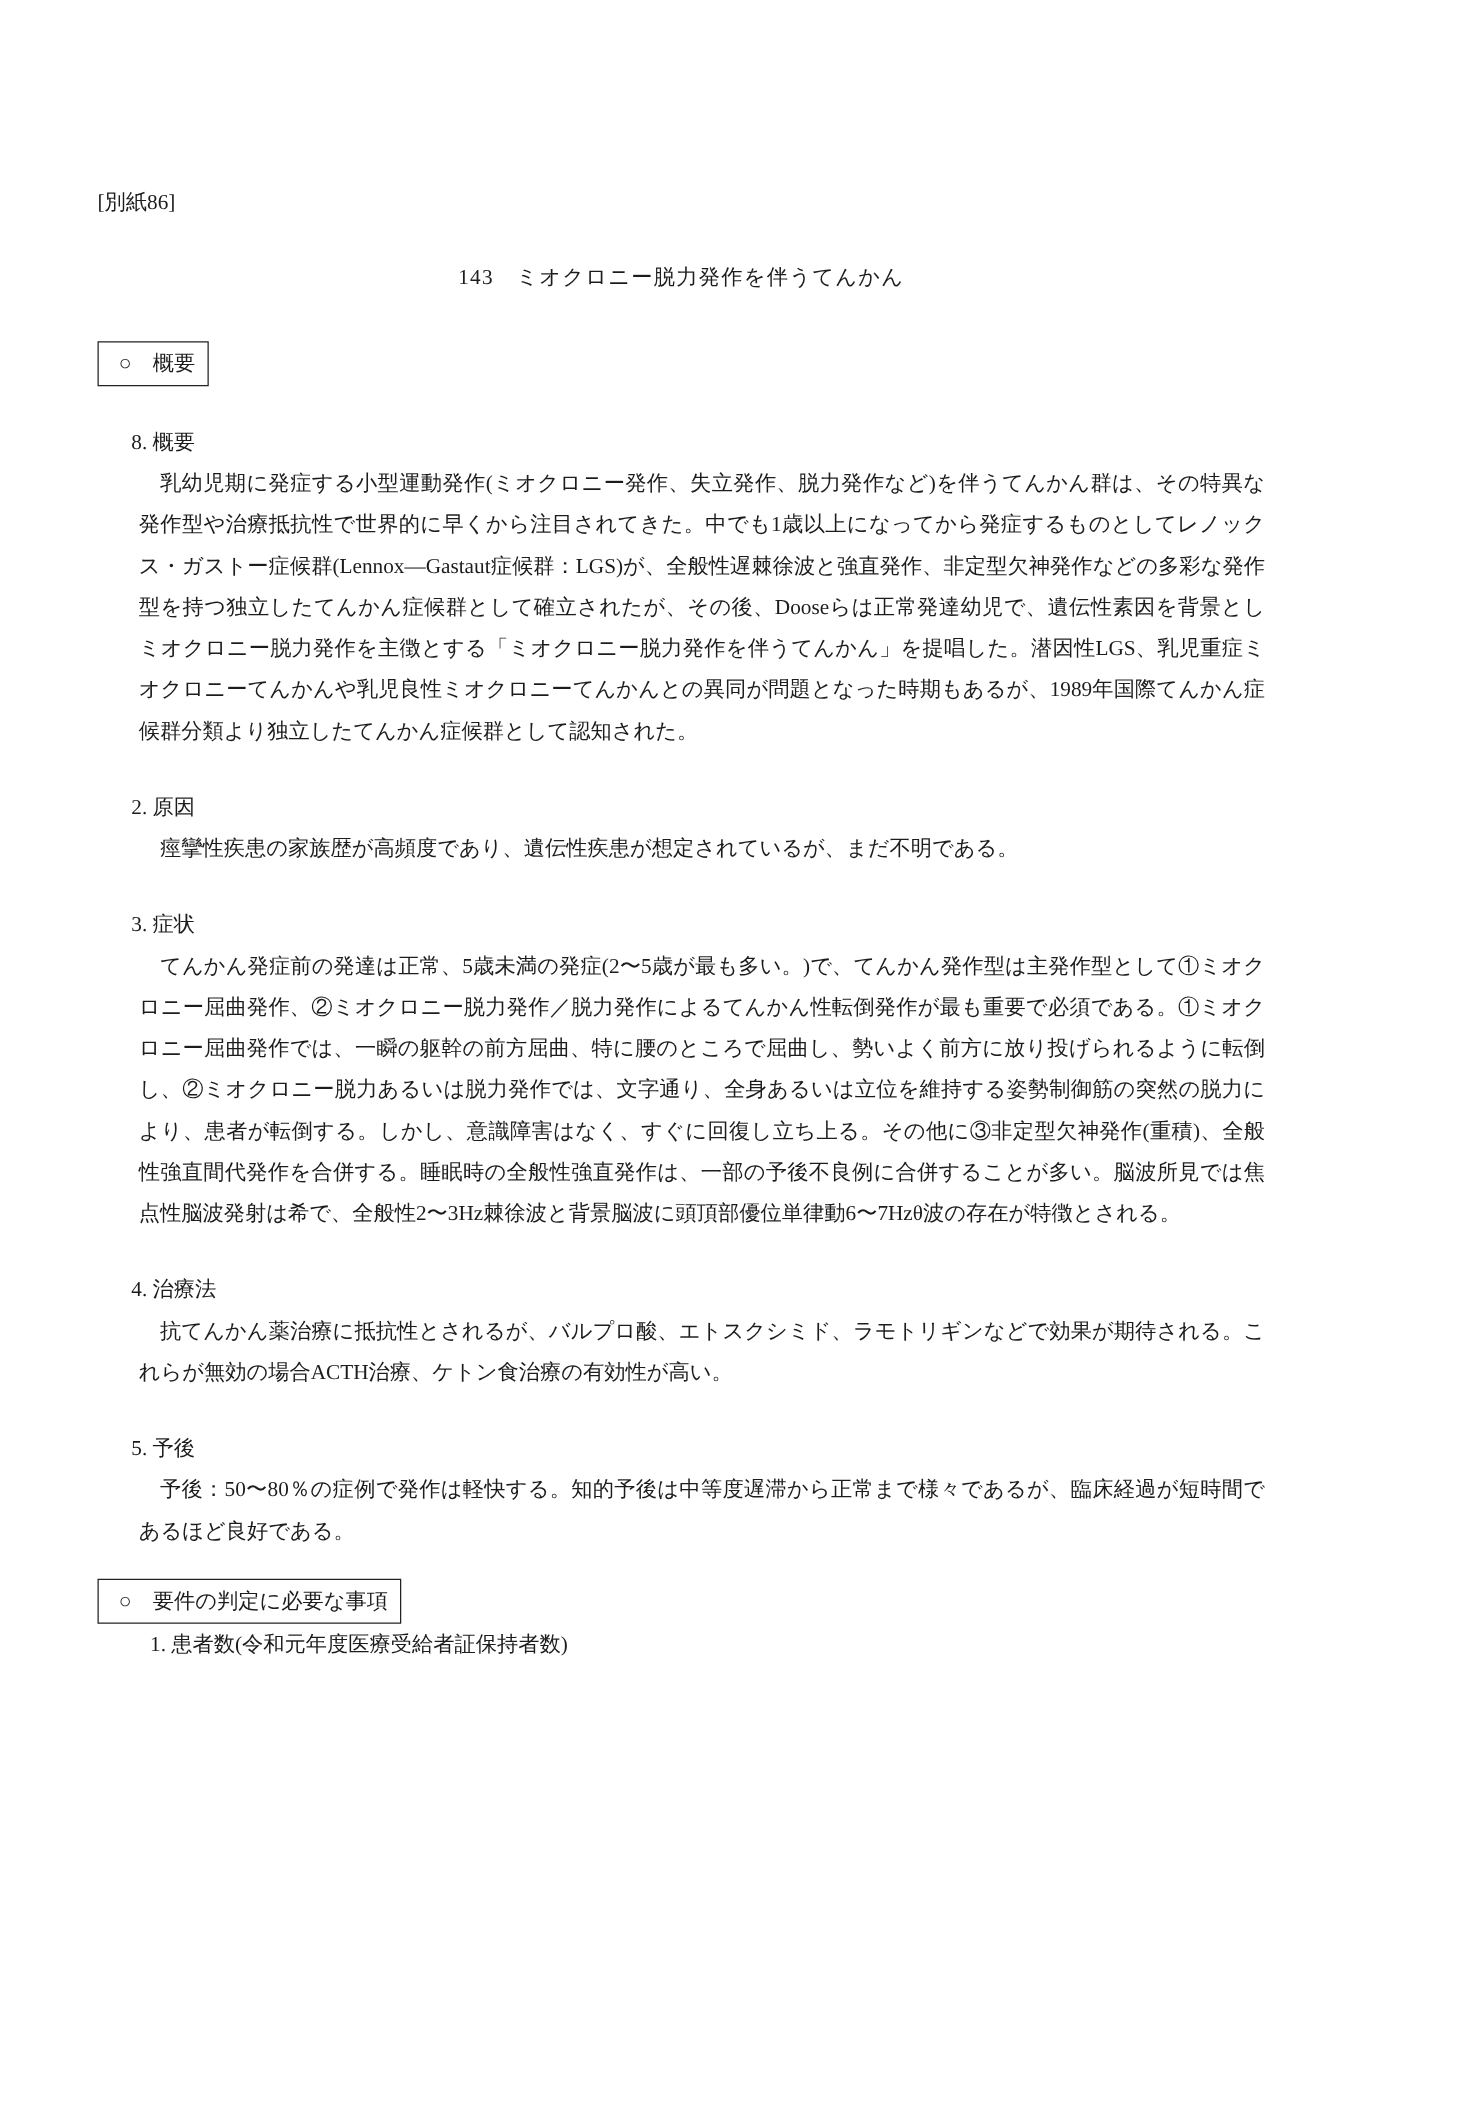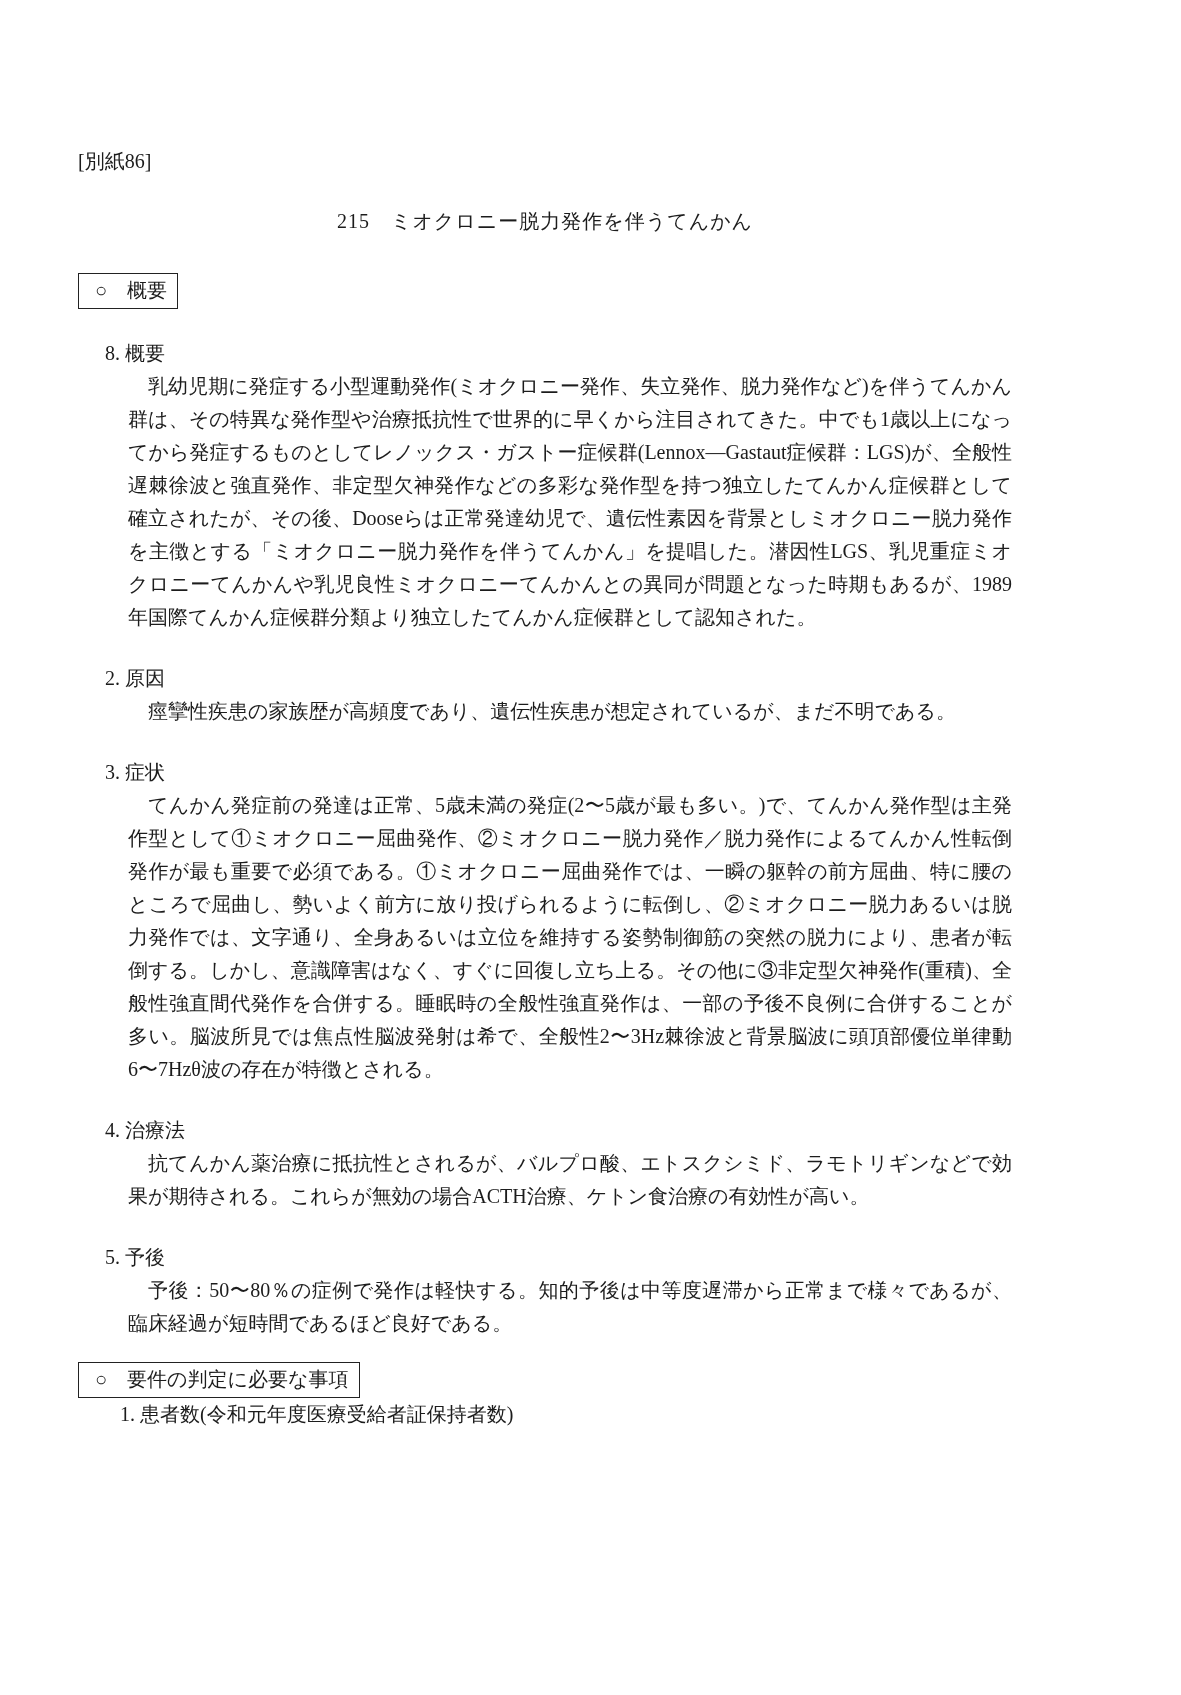--- a/index.html
+++ b/index.html
@@ -8,21 +8,21 @@
     width: 1181px;
     height: 1695px;
     font-family: "Liberation Serif", "DejaVu Serif", serif;
     color: #1c1c1c;
     overflow: hidden;
   }
   .page {
     width: 1181px;
     height: 1695px;
     padding: 145px 169px 0 78px;
-    font-size: 20px;
+    font-size: 17px;
     line-height: 33px;
   }
   .attachment-label {
     text-align: left;
   }
   .doc-title {
     text-align: center;
     margin-top: 27px;
     letter-spacing: 1px;
   }
@@ -35,36 +35,36 @@
   .boxed-header.requirements {
     margin-top: 22px;
   }
   .section {
     margin-left: 27px;
   }
   .sec-heading {
     margin-top: 28px;
   }
   .sec-body {
-    margin-left: 23px;
+    margin-left: 6px;
     text-indent: 1em;
     text-align: justify;
   }
   .req-item {
     margin-left: 42px;
   }
 </style>
 </head>
 <body>
 
 <div class="page">
 
   <div class="attachment-label">[別紙86]</div>
 
-  <div class="doc-title">215　ミオクロニー脱力発作を伴うてんかん</div>
+  <div class="doc-title">143　ミオクロニー脱力発作を伴うてんかん</div>
 
   <div>
     <div class="boxed-header">○　概要</div>
   </div>
 
   <div class="section">
     <div class="sec-heading">8. 概要</div>
     <p class="sec-body">乳幼児期に発症する小型運動発作(ミオクロニー発作、失立発作、脱力発作など)を伴うてんかん群は、その特異な発作型や治療抵抗性で世界的に早くから注目されてきた。中でも1歳以上になってから発症するものとしてレノックス・ガストー症候群(Lennox―Gastaut症候群：LGS)が、全般性遅棘徐波と強直発作、非定型欠神発作などの多彩な発作型を持つ独立したてんかん症候群として確立されたが、その後、Dooseらは正常発達幼児で、遺伝性素因を背景としミオクロニー脱力発作を主徴とする「ミオクロニー脱力発作を伴うてんかん」を提唱した。潜因性LGS、乳児重症ミオクロニーてんかんや乳児良性ミオクロニーてんかんとの異同が問題となった時期もあるが、1989年国際てんかん症候群分類より独立したてんかん症候群として認知された。</p>
   </div>
 

